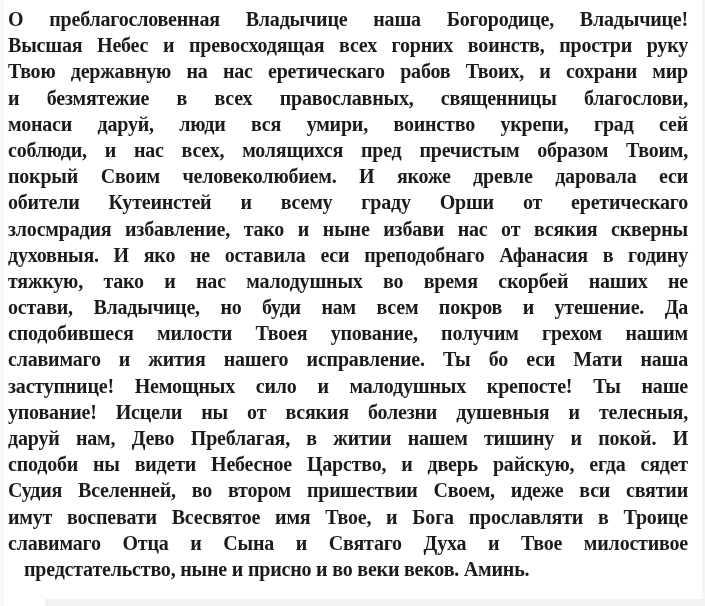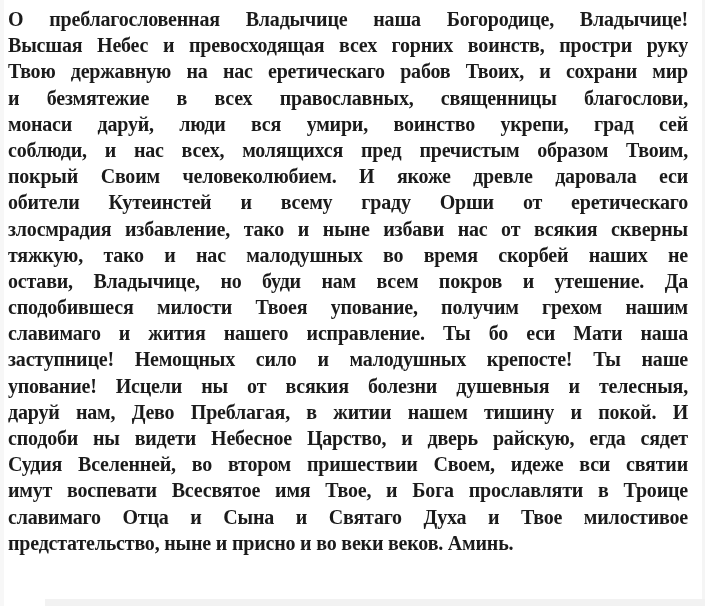--- a/index.html
+++ b/index.html
@@ -40,20 +40,21 @@
     letter-spacing: -0.2px;
   }
   .line {
     height: 26.2px;
     text-align: justify;
     text-align-last: justify;
     white-space: normal;
   }
   .line:last-child {
     text-align-last: left;
+    margin-left: 16px;
   }
   .bottom-bar {
     position: absolute;
     bottom: 0;
     left: 45px;
     right: 0;
     height: 7px;
     background: var(--bar, #f2f2f2);
   }
 </style>
@@ -66,20 +67,21 @@
   <div class="text-block">
       <div class="line">О преблагословенная Владычице наша Богородице, Владычице!</div>
       <div class="line">Высшая Небес и превосходящая всех горних воинств, простри руку</div>
       <div class="line">Твою державную на нас еретическаго рабов Твоих, и сохрани мир</div>
       <div class="line">и безмятежие в всех православных, священницы благослови,</div>
       <div class="line">монаси даруй, люди вся умири, воинство укрепи, град сей</div>
       <div class="line">соблюди, и нас всех, молящихся пред пречистым образом Твоим,</div>
       <div class="line">покрый Своим человеколюбием. И якоже древле даровала еси</div>
       <div class="line">обители Кутеинстей и всему граду Орши от еретическаго</div>
       <div class="line">злосмрадия избавление, тако и ныне избави нас от всякия скверны</div>
+      <div class="line">духовныя. И яко не оставила еси преподобнаго Афанасия в годину</div>
       <div class="line">тяжкую, тако и нас малодушных во время скорбей наших не</div>
       <div class="line">остави, Владычице, но буди нам всем покров и утешение. Да</div>
       <div class="line">сподобившеся милости Твоея упование, получим грехом нашим</div>
       <div class="line">славимаго и жития нашего исправление. Ты бо еси Мати наша</div>
       <div class="line">заступнице! Немощных сило и малодушных крепосте! Ты наше</div>
       <div class="line">упование! Исцели ны от всякия болезни душевныя и телесныя,</div>
       <div class="line">даруй нам, Дево Преблагая, в житии нашем тишину и покой. И</div>
       <div class="line">сподоби ны видети Небесное Царство, и дверь райскую, егда сядет</div>
       <div class="line">Судия Вселенней, во втором пришествии Своем, идеже вси святии</div>
       <div class="line">имут воспевати Всесвятое имя Твое, и Бога прославляти в Троице</div>

